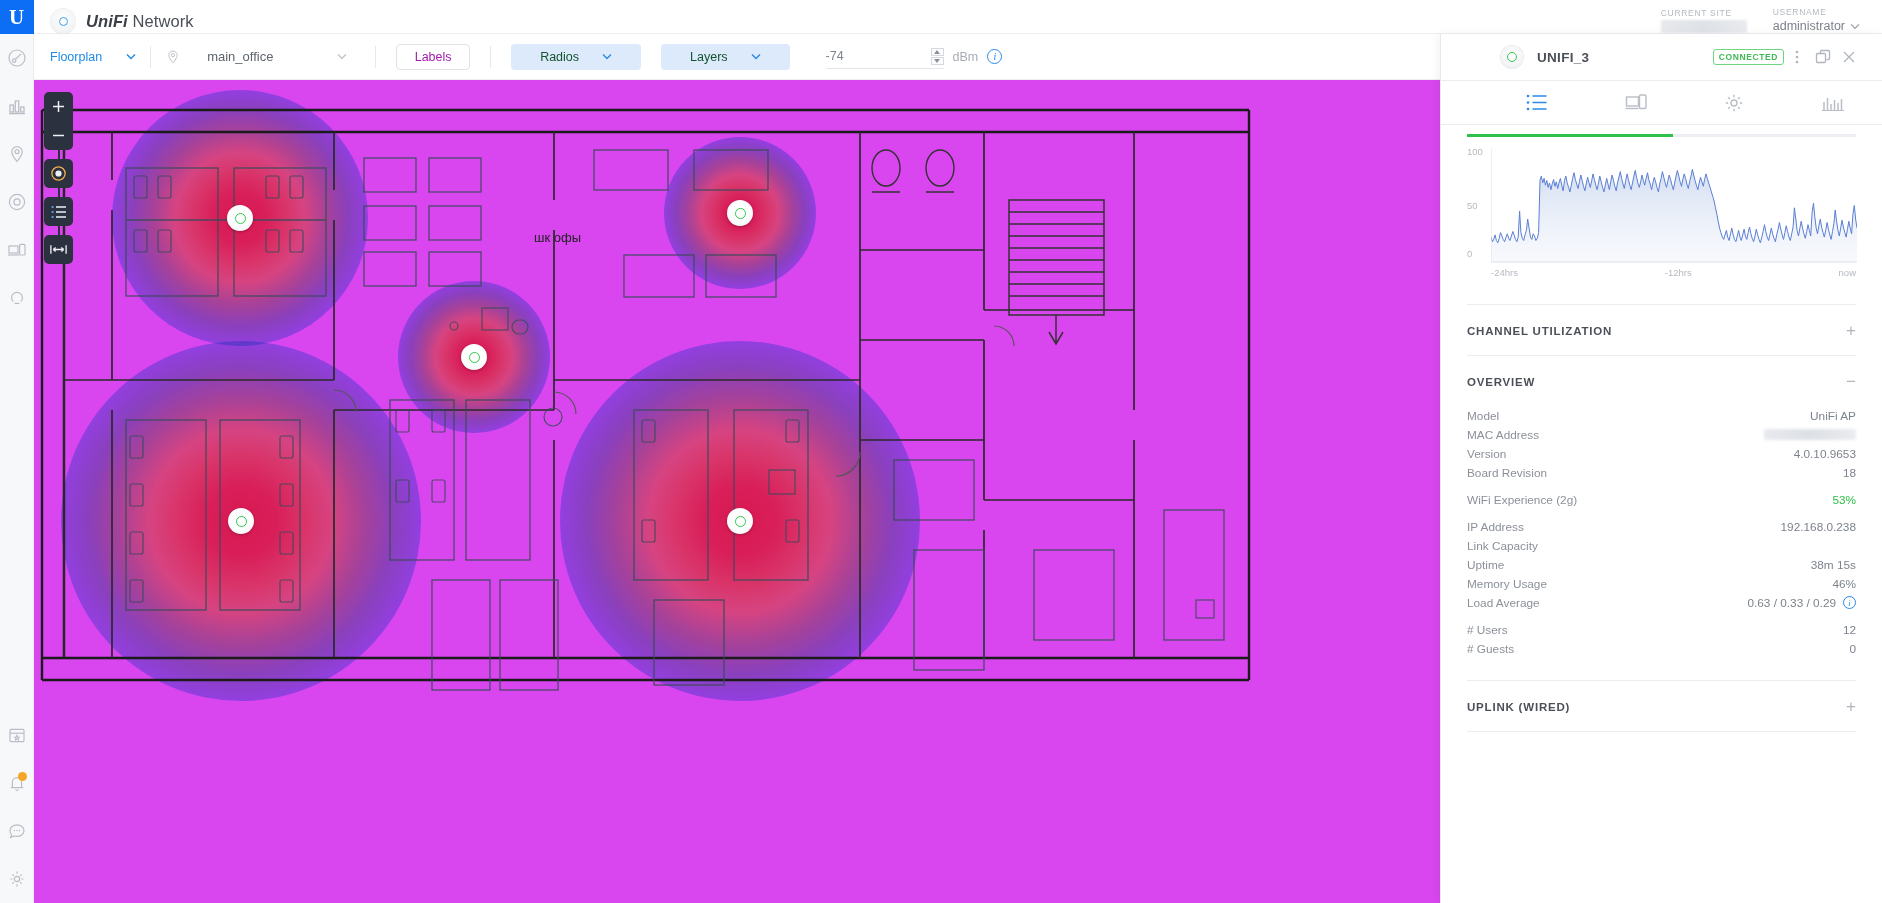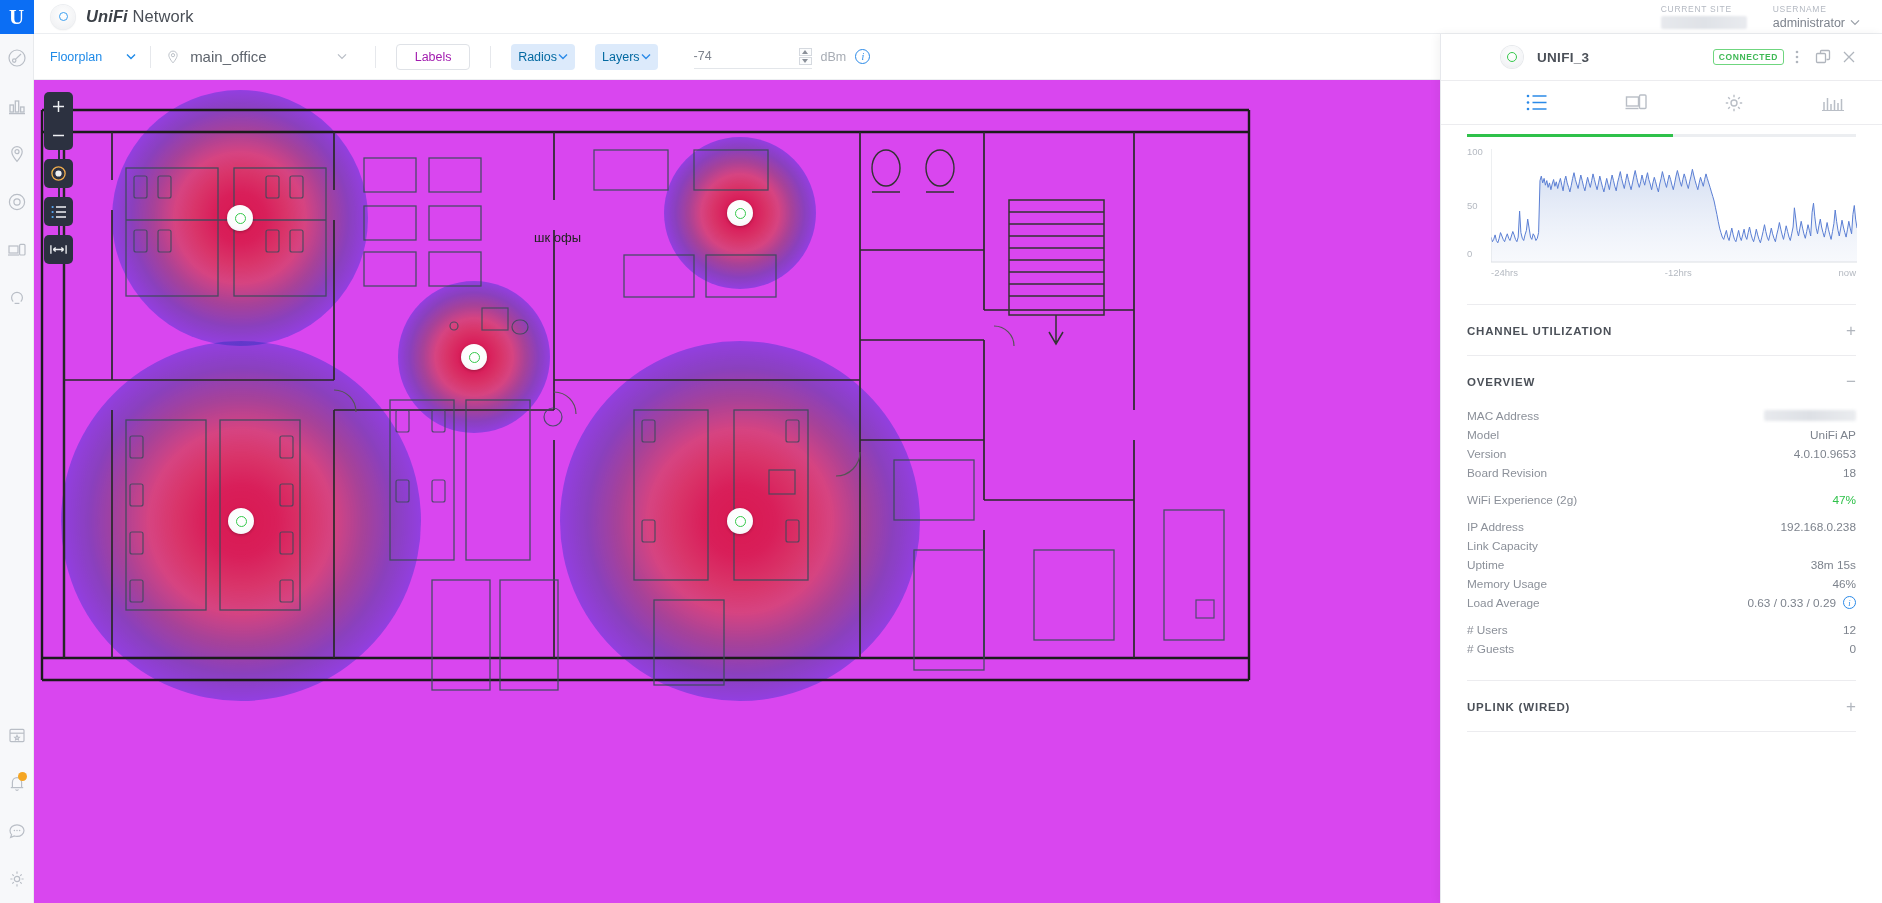--- a/index.html
+++ b/index.html
@@ -32,21 +32,21 @@
   .rail-spacer { flex: 1 1 auto; }
   .bell-dot {
     position: absolute; width: 9px; height: 9px; border-radius: 50%;
     background: #f5a623; right: 7px; top: 13px;
   }
 
   
   .topbar {
     position: absolute; left: 34px; top: 0; right: 0; height: 34px;
     background: #fff; border-bottom: 1px solid #eceef1;
-    display: flex; align-items: center; z-index: 25;
+    display: flex; align-items: flex-end; z-index: 25;
   }
   .brand { display: flex; align-items: center; padding-left: 17px; gap: 11px; }
   .brand-puck {
     width: 24px; height: 24px; border-radius: 50%;
     background: radial-gradient(circle at 50% 40%, #ffffff 0%, #f2f3f5 70%, #e6e8eb 100%);
     box-shadow: 0 0 0 1px #eceef1, 0 1px 2px rgba(0,0,0,.10);
     display: flex; align-items: center; justify-content: center;
   }
   .brand-puck i {
     width: 9px; height: 9px; border-radius: 50%;
@@ -72,34 +72,34 @@
     position: absolute; left: 34px; top: 34px; right: 0; height: 46px;
     background: #fff; border-bottom: 1px solid #eceef1;
     display: flex; align-items: center; gap: 0; z-index: 24;
   }
   .fp-sel {
     display: flex; align-items: center; gap: 24px; padding: 0 14px 0 16px;
     font-size: 12.5px; color: #1e8ae8; cursor: pointer;
   }
   .vsep { width: 1px; height: 22px; background: #e6e8ec; }
   .fp-name {
-    display: flex; align-items: center; gap: 9px; padding: 0 14px;
-    font-size: 15px; color: #5e646d; min-width: 210px; cursor: pointer;
+    display: flex; align-items: center; gap: 26px; padding: 0 14px;
+    font-size: 13px; color: #5e646d; min-width: 210px; cursor: pointer;
   }
   .fp-name .chev { margin-left: auto; }
   .btn-plain {
     height: 26px; min-width: 74px; padding: 0 14px; border: 1px solid #dfe2e7;
     border-radius: 4px; background: #fff; color: #a21caf; font-size: 12.5px;
     display: flex; align-items: center; justify-content: center; cursor: pointer;
     margin-left: 20px;
   }
   .btn-blue {
-    height: 26px; padding: 0 7px; border: none; border-radius: 4px;
-    background: #dceafb; color: #0369a1; font-size: 12.5px;
-    display: flex; align-items: center; justify-content: center; gap: 1px;
+    height: 26px; padding: 0 29px; border: none; border-radius: 4px;
+    background: #dceafb; color: #14532d; font-size: 12.5px;
+    display: flex; align-items: center; justify-content: center; gap: 23px;
     cursor: pointer; margin-left: 20px;
   }
   .dbm-wrap {
     margin-left: 36px; display: flex; align-items: center; gap: 9px;
   }
   .dbm-field {
     width: 118px; border-bottom: 1px solid #e3e6ea; height: 24px;
     display: flex; align-items: center; justify-content: space-between;
   }
   .dbm-val { font-size: 12.5px; color: #7d838d; }
@@ -696,48 +696,48 @@
         <span class="sect-t">CHANNEL UTILIZATION</span>
         <span class="sect-pm">+</span>
       </div>
 
       <div class="sect">
         <span class="sect-t">OVERVIEW</span>
         <span class="sect-pm">−</span>
       </div>
       <div class="rows" id="ovRows">
           <div class="row">
+            <span class="k">Model</span>
+            <span class="v">
+              <span>UniFi AP</span>
+            </span>
+          </div>
+          <div class="row">
             <span class="k">MAC Address</span>
             <span class="v">
               <span class="redact2"></span>
-            </span>
-          </div>
-          <div class="row">
-            <span class="k">Model</span>
-            <span class="v">
-              <span>UniFi AP</span>
             </span>
           </div>
           <div class="row">
             <span class="k">Version</span>
             <span class="v">
               <span>4.0.10.9653</span>
             </span>
           </div>
           <div class="row">
             <span class="k">Board Revision</span>
             <span class="v">
               <span>18</span>
             </span>
           </div>
           <div class="gap"></div>
           <div class="row">
             <span class="k">WiFi Experience (2g)</span>
             <span class="v green">
-              <span>47%</span>
+              <span>53%</span>
             </span>
           </div>
           <div class="gap"></div>
           <div class="row">
             <span class="k">IP Address</span>
             <span class="v">
               <span>192.168.0.238</span>
             </span>
           </div>
           <div class="row">

